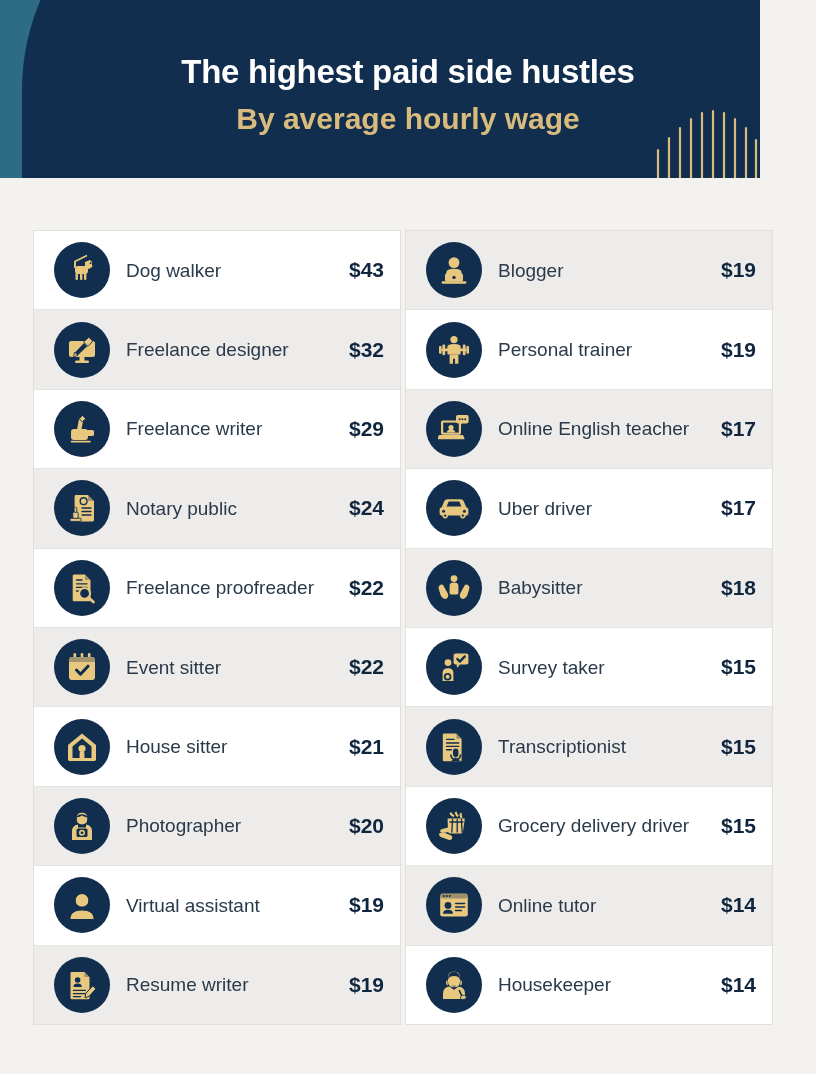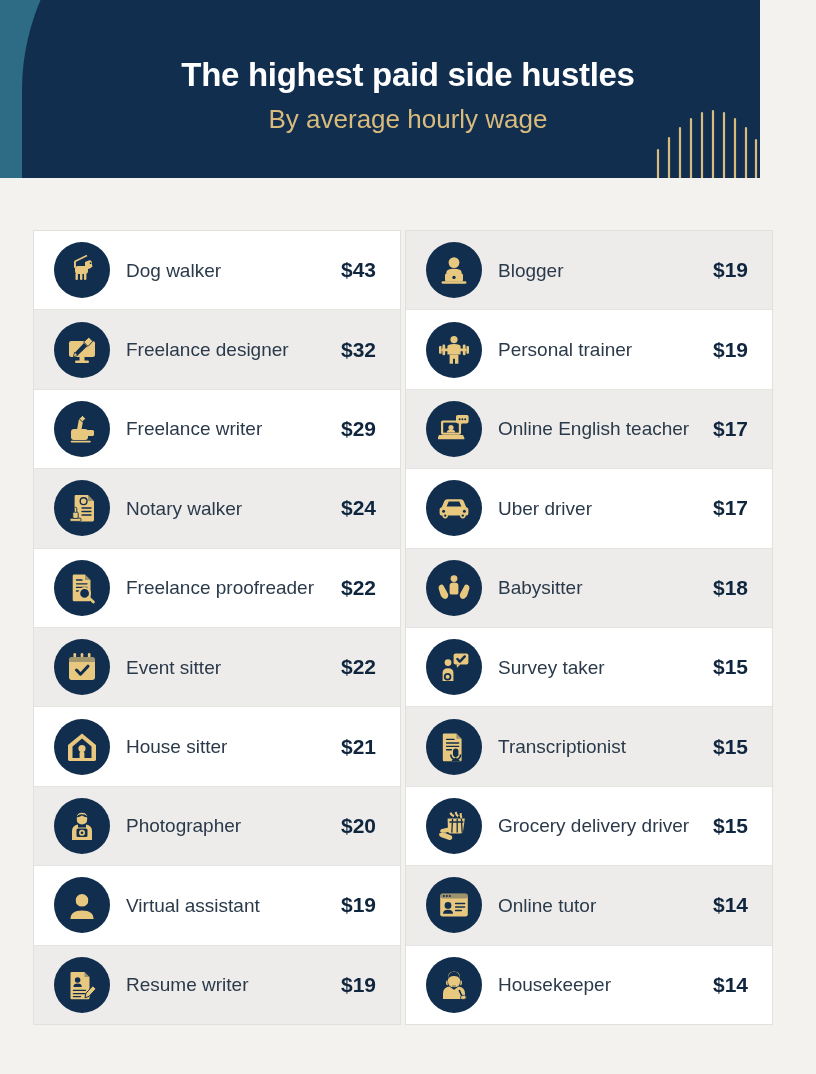--- a/index.html
+++ b/index.html
@@ -49,22 +49,22 @@
   #title {
     color: #ffffff;
     font-size: 33px;
     font-weight: bold;
     letter-spacing: -0.3px;
     line-height: 1.2;
     text-align: center;
   }
   #subtitle {
     color: #d8bb7d;
-    font-size: 26px;
-    font-weight: normal;
+    font-size: 30px;
+    font-weight: bold;
     line-height: 1.25;
     margin-top: 8px;
     text-align: center;
   }
 
   
   #comb {
     position: absolute;
     right: 0;
     bottom: 0;
@@ -87,21 +87,21 @@
     flex: 1 1 0;
     display: flex;
     flex-direction: column;
     border: 1px solid #e2e0dc;
     background: #ffffff;
   }
   .row {
     flex: 1 1 0;
     display: flex;
     align-items: center;
-    padding: 0 24px 0 20px;
+    padding: 0 16px 0 20px;
     border-bottom: 1px solid #e6e4e0;
     min-height: 0;
   }
   .row:last-child { border-bottom: none; }
   .row.alt { background: #edecea; }
   .row.plain { background: #ffffff; }
 
   .icon-wrap {
     width: 56px;
     height: 56px;
@@ -232,21 +232,21 @@
       <line x1="16" y1="23" x2="25" y2="23"></line>
     </g>
     <circle cx="17.6" cy="9.2" r="3.4" fill="none" stroke="#112e4e" stroke-width="1.4"></circle>
     <g fill="#e8c87e" stroke="#112e4e" stroke-width="0.9">
       <rect x="4" y="26.2" width="11" height="3.2" rx="1"></rect>
       <rect x="6.8" y="20" width="5.4" height="6.4" rx="1.4"></rect>
       <rect x="8.2" y="15.4" width="2.6" height="5" rx="1.2"></rect>
     </g>
   </svg>
         </div>
-        <div class="job-label">Notary walker</div>
+        <div class="job-label">Notary public</div>
         <div class="price">$24</div>
       </div>
       <div class="row plain">
         <div class="icon-wrap">
           <svg width="32" height="32" viewBox="0 0 32 32">
     <g fill="#e8c87e">
       <path d="M8 2.5 h11 l5.5 5.5 v20 q0 1.3 -1.3 1.3 h-15.2 q-1.3 0 -1.3 -1.3 v-24.2 q0 -1.3 1.3 -1.3 z"></path>
     </g>
     <path d="M19 2.5 l5.5 5.5 h-5.5 z" fill="#112e4e" opacity="0.35"></path>
     <g stroke="#112e4e" stroke-width="1.3" stroke-linecap="round">

